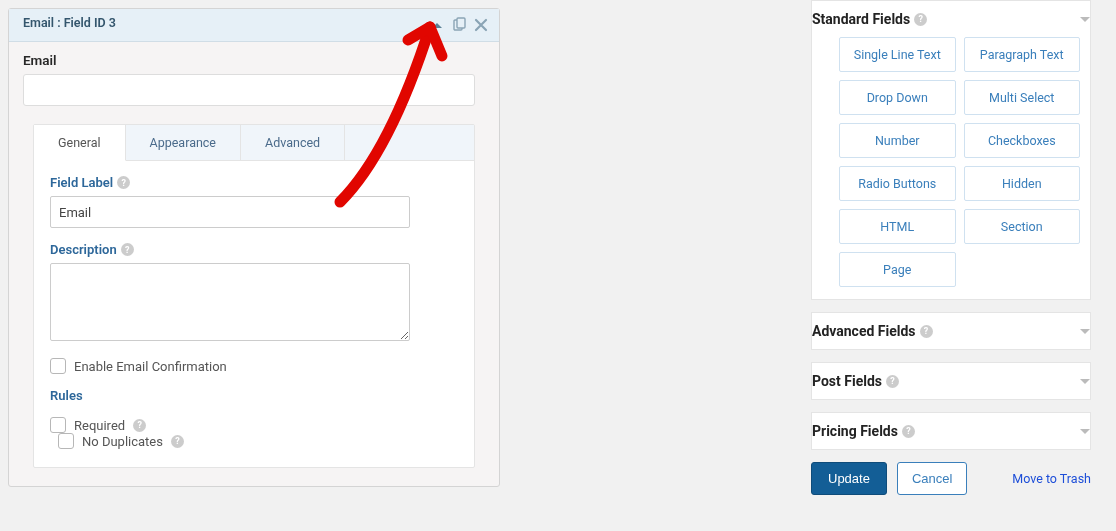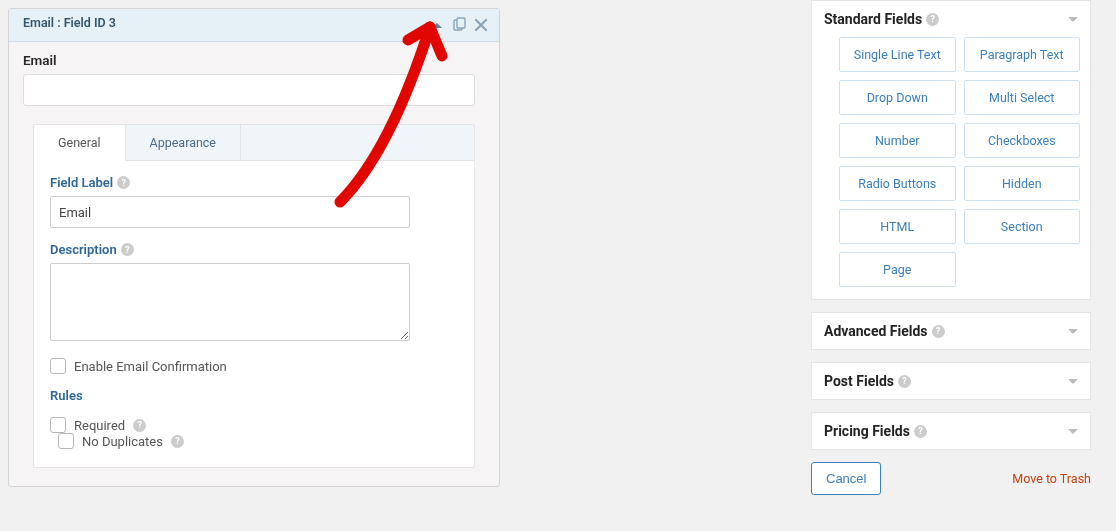--- a/index.html
+++ b/index.html
@@ -181,21 +181,21 @@
   }
   .side-panel {
     background: #fff;
     border: 1px solid #e4e4e4;
     margin-bottom: 12px;
   }
   .side-panel-header {
     display: flex;
     align-items: center;
     justify-content: space-between;
-    padding: 10px 12px;
+    padding: 10px 0;
     font-weight: 700;
     font-size: 14px;
     color: #232323;
     cursor: pointer;
   }
   .chev {
     width: 0; height: 0;
     border-left: 5px solid transparent;
     border-right: 5px solid transparent;
     border-top: 5px solid #bbb;
@@ -236,21 +236,21 @@
     background: #fff;
     color: #3a7fbb;
     border: 1px solid #3a7fbb;
     padding: 8px 14px;
     border-radius: 3px;
     font-size: 13px;
     cursor: pointer;
   }
   .trash-link {
     margin-left: auto;
-    color: #c2410c;
+    color: #1d4ed8;
     font-size: 12.5px;
     cursor: pointer;
   }
 
   
   .arrow-overlay {
     position: absolute;
     left: 320px;
     top: 2px;
     pointer-events: none;
@@ -283,20 +283,21 @@
     </div>
 
     <div class="field-body">
       <div class="preview-label">Email</div>
       <input class="preview-input" value="" style="">
 
       <div class="tab-wrap">
         <div class="tab-strip">
           <div class="tab active">General</div>
           <div class="tab">Appearance</div>
+          <div class="tab">Advanced</div>
         </div>
 
         <div class="setting-label">
           <span>Field Label</span>
           <span class="qmark">?</span>
         </div>
         <input class="text-input" value="Email" style="">
 
         <div class="setting-label" style="margin-top:14px;">
           <span>Description</span>
@@ -373,20 +374,21 @@
       <div class="side-panel-header">
         <span style="display:flex;align-items:center;gap:4px;">
           <span>Pricing Fields</span>
           <span class="qmark">?</span>
         </span>
         <span class="chev"></span>
       </div>
     </div>
 
     <div class="action-row">
+      <button class="btn-primary">Update</button>
       <button class="btn-secondary">Cancel</button>
       <span class="trash-link">Move to Trash</span>
     </div>
   </div>
 
   <svg class="arrow-overlay" width="160" height="220" viewBox="0 0 160 220">
     <path d="M 20 200 Q 70 150 110 25" stroke="#e10600" stroke-width="11" fill="none" stroke-linecap="round"></path>
     <path d="M 110 25 L 88 38 M 110 25 L 122 54" stroke="#e10600" stroke-width="11" fill="none" stroke-linecap="round"></path>
   </svg>
 

